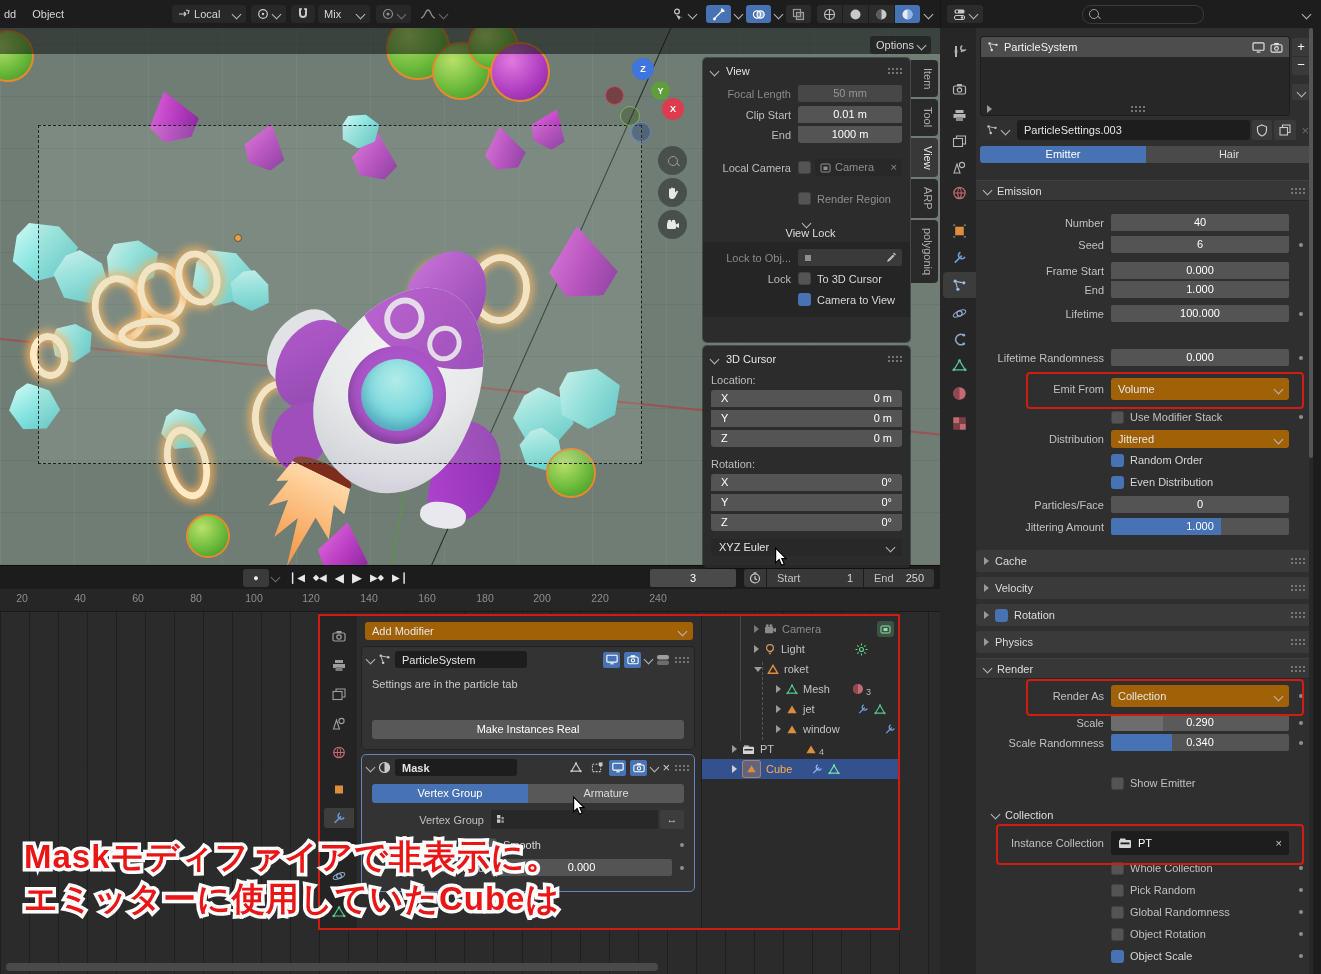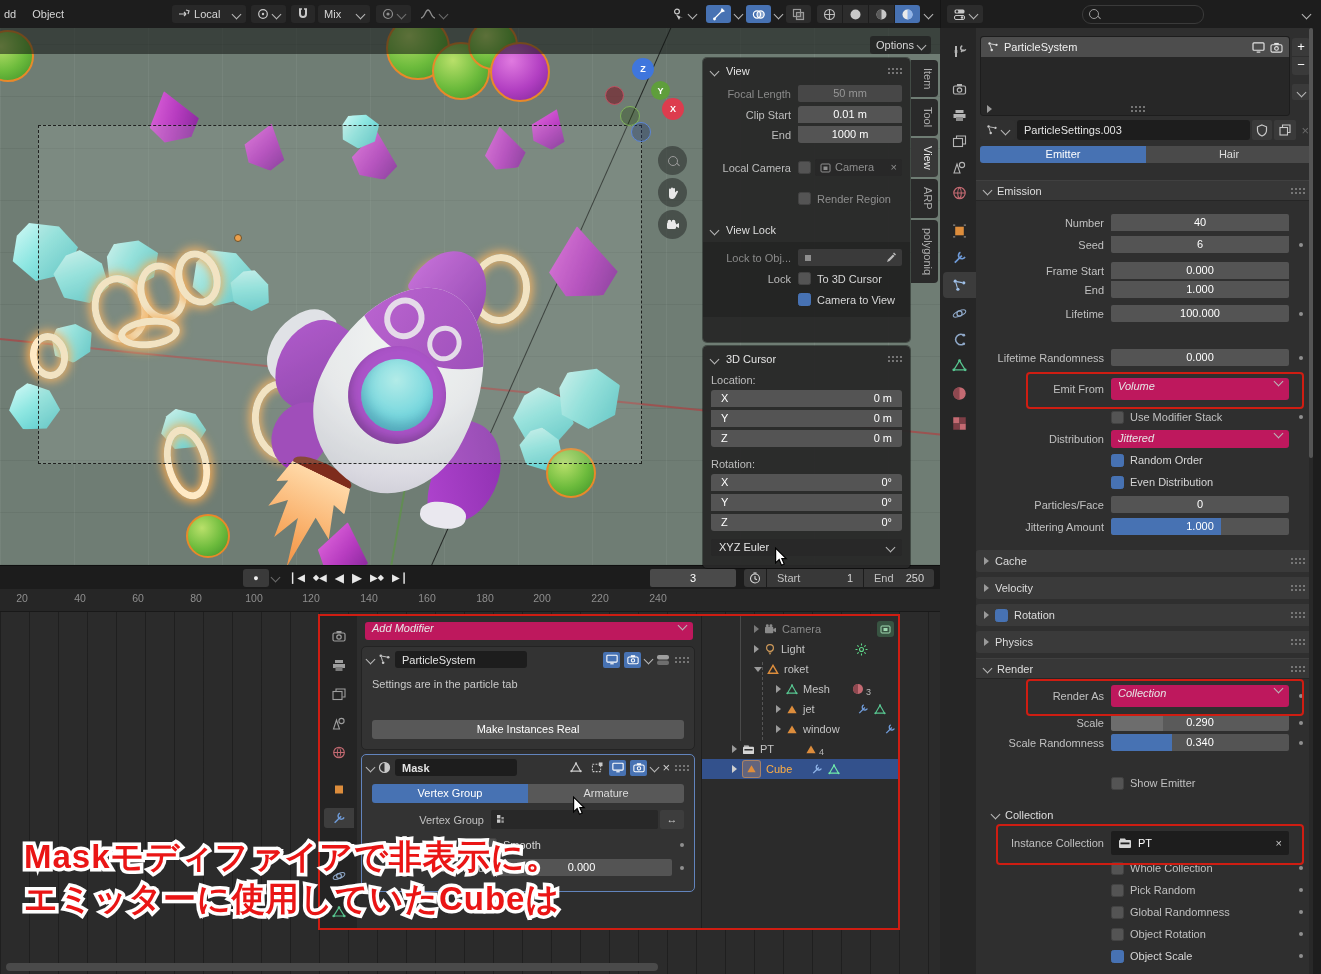--- a/index.html
+++ b/index.html
@@ -96,21 +96,21 @@
   .badge{font-size:9px;color:#b9b9b9;margin-left:-3px;align-self:flex-end;padding-bottom:2px;}
   
   .props{left:976px;top:28px;width:337px;height:946px;background:#2f2f2f;z-index:2;}
   .proptabs{left:940px;top:28px;width:36px;height:946px;background:#262626;z-index:2;}
   .proptab{position:absolute;left:3px;width:33px;height:26px;display:flex;align-items:center;justify-content:center;border-radius:4px 0 0 4px;}
   .proptab.on{background:#3c3c3c;}
   .prow{position:absolute;display:flex;align-items:center;height:17px;width:100%;}
   .prow .lab{width:128px;text-align:right;padding-right:7px;color:#c0c0c0;flex:0 0 auto;white-space:nowrap;overflow:hidden;}
   .prow .val{width:178px;height:100%;line-height:17px;flex:0 0 auto;position:relative;overflow:hidden;}
   .prow .dots{width:24px;display:flex;justify-content:center;flex:0 0 auto;}
-  .drop{background:#be185d;border-radius:3px;color:#e6e6e6;display:flex;padding:0 7px;box-sizing:border-box;font-style:italic;}
+  .drop{background:#a16207;border-radius:3px;color:#e6e6e6;display:flex;align-items:center;padding:0 7px;box-sizing:border-box;}
   .drop .t{flex:1;text-align:left;}
   .slider{position:relative;background:#545454;border-radius:2px;}
   .slider .fill{position:absolute;left:0;top:0;bottom:0;background:#4772b3;border-radius:2px 0 0 2px;}
   .slider .t{position:relative;z-index:1;display:block;text-align:center;color:#fff;}
   .phead{position:absolute;left:0;width:100%;height:21px;display:flex;align-items:center;gap:6px;background:#373737;border-top:1px solid #404040;border-bottom:1px solid #262626;box-sizing:border-box;padding:0 8px;color:#dedede;}
   .phead.flat{background:transparent;border:none;}
   .pcol{position:absolute;left:0;width:100%;height:22px;display:flex;align-items:center;gap:6px;background:#3a3a3a;border-radius:3px;box-sizing:border-box;padding:0 8px;color:#dcdcdc;}
   .scroll{position:absolute;left:333px;top:0;width:4px;height:946px;background:#282828;}
   .scroll .th{position:absolute;left:0;width:4px;height:430px;background:#555;border-radius:2px;}
   
@@ -368,21 +368,21 @@
           </svg>
         <span style="flex:1;text-align:left;">Camera</span>
         <span style="color:#8e8e8e;">×</span>
         </span>
     </div>
     <div class="row" style="margin-top:12px;">
       <span class="lab"></span>
         <span class="cb"></span>
       <span style="margin-left:6px;color:#8f8f8f;">Render Region</span>
     </div>
-    <div class="row" style="margin-top:12px;height:20px;">
+    <div class="row" style="margin-top:12px;height:20px;flex-direction:column;">
       <span class="cvd"></span>
         <span style="margin-left:8px;color:#dedede;">View Lock</span>
     </div>
     <div style="background:rgba(0,0,0,.14);padding:4px 0 6px;">
       <div class="row">
           <span class="lab dim">Lock to Obj...</span>
         <span class="fld field" style="background:#3a3a3a;display:flex;align-items:center;padding:0 5px;gap:4px;">
           <svg class="ic" width="10" height="10" viewBox="0 0 10 10">
               <rect x="2" y="2" width="6" height="6" fill="#8e8e8e"></rect>
             </svg>

